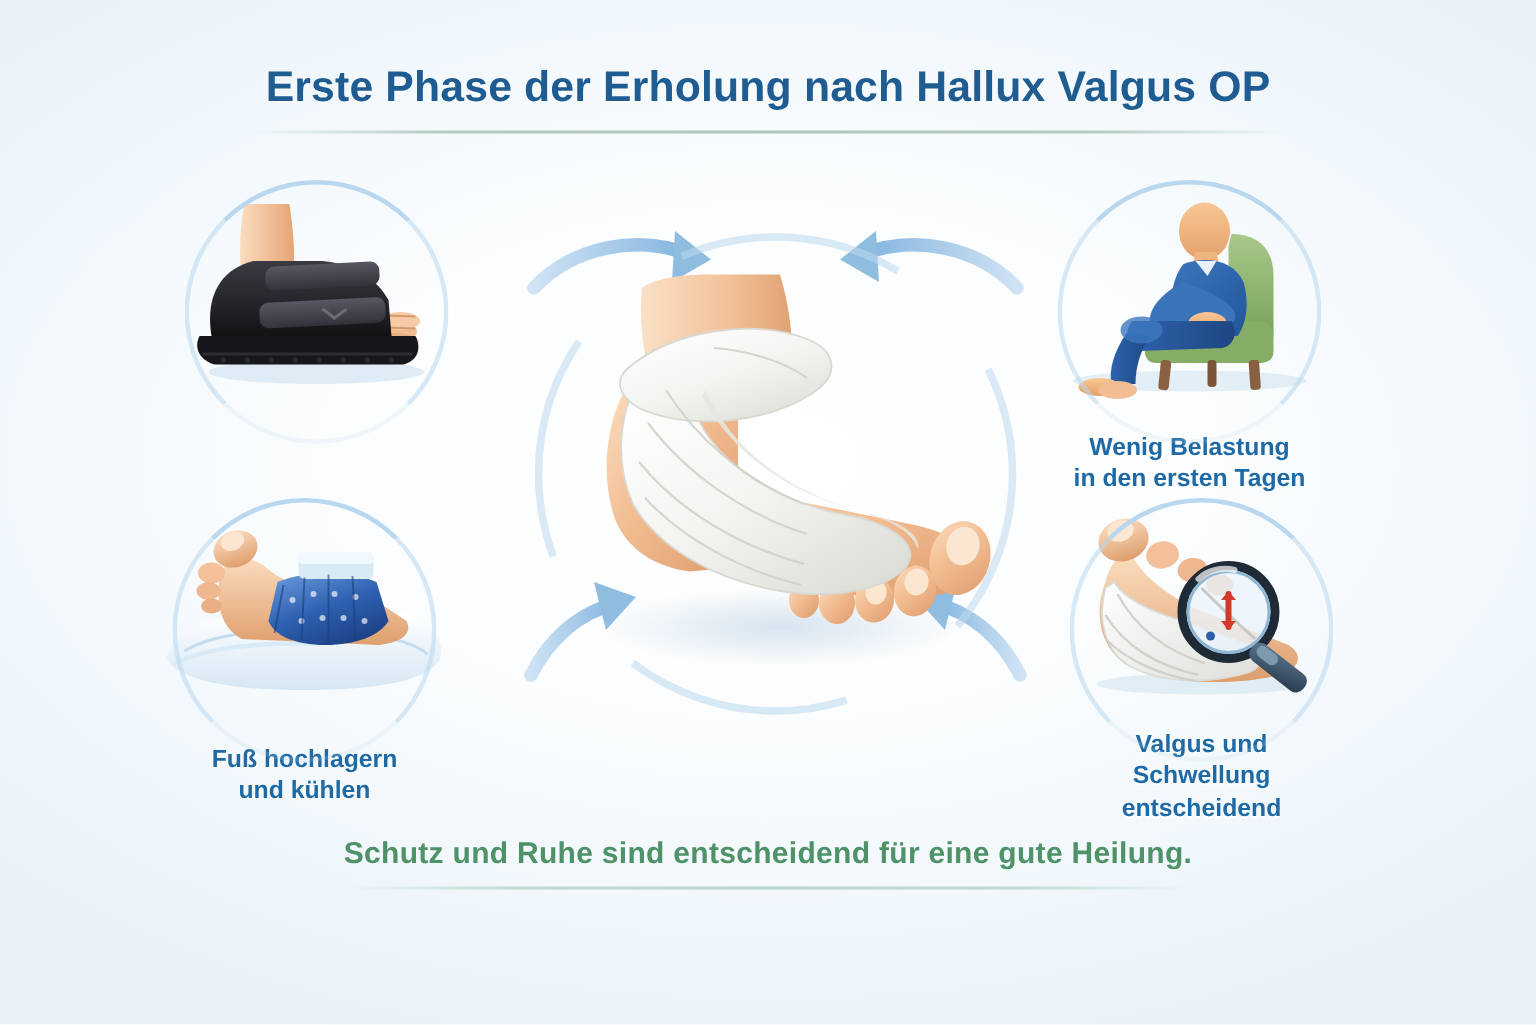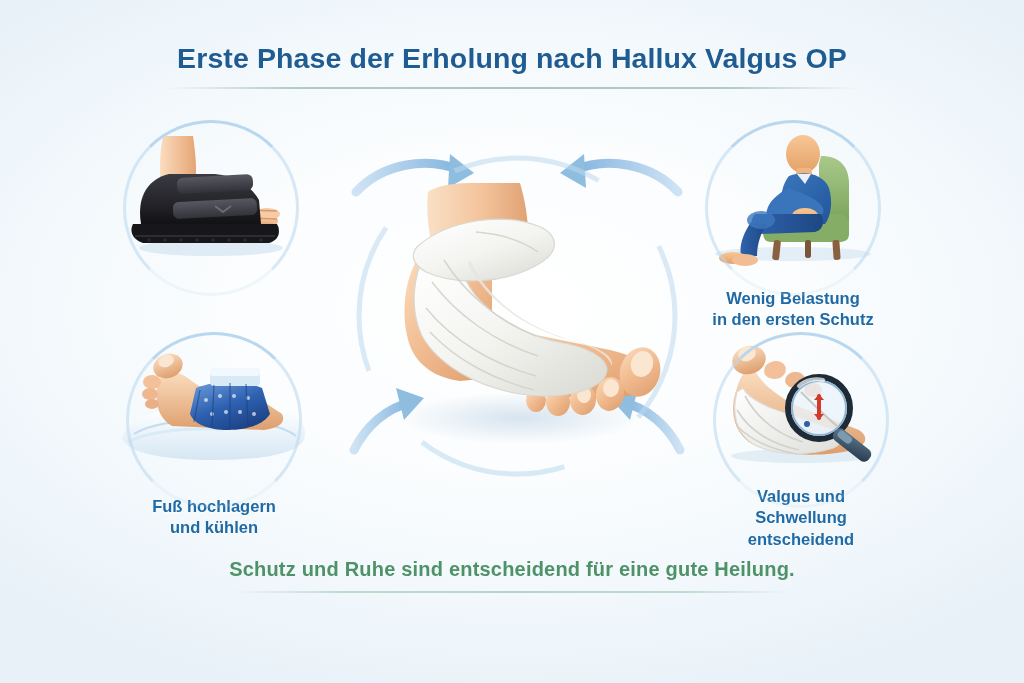--- a/index.html
+++ b/index.html
@@ -43,21 +43,21 @@
     border-bottom-color:rgba(185,215,238,.18);
     border-left-color:rgba(185,215,238,.55);
     border-right-color:rgba(185,215,238,.55);
   }
   .node-label {
     margin-top:8px; text-align:center; font-size:16.5px; font-weight:bold;
     color:#1f6aa5; line-height:1.3; text-shadow:0 1px 1px rgba(255,255,255,.85);
   }
   #node-shoe   { left:96px;  top:118px; }
   #node-rest   { left:678px; top:118px; }
-  #node-ice    { left:99px;  top:330px; }
+  #node-ice    { left:88px;  top:330px; }
   #node-check  { left:686px; top:330px; }
   #node-shoe  .node-label { margin-top:14px; }
   #node-rest  .node-label { margin-top:20px;text-align:center; }
   #node-ice   .node-label { margin-top:16px; }
   #node-check .node-label { margin-top:6px; }
   svg { display:block; overflow:visible; }
   .center-stage { position:absolute; left:352px; top:150px; width:330px; height:330px; }
 </style>
 </head>
 <body>
@@ -280,21 +280,21 @@
         <path d="M58,104 C50,116 46,128 48,138 L64,138 C64,126 68,114 74,106 Z" fill="url(#pantG)"></path>
 
         <ellipse cx="68" cy="102" rx="14" ry="9" fill="#3d78bf" opacity=".8"></ellipse>
 
         <ellipse cx="40" cy="140" rx="14" ry="6" fill="url(#skinP)"></ellipse>
         <ellipse cx="52" cy="142" rx="13" ry="6" fill="#f2bd92"></ellipse>
       </svg>
     </div>
     <div class="node-label">
       <span>Wenig Belastung</span><br>
-      <span>in den ersten Schutz</span>
+      <span>in den ersten Tagen</span>
     </div>
   </div>
 
   <div class="node" id="node-ice">
     <div class="node-art">
       <div class="ring"></div>
       <svg width="200" height="150" viewBox="0 0 200 150">
         <defs>
           <linearGradient id="pillowG" x1="0" y1="0" x2="0" y2="1">
             <stop offset="0%" stop-color="#ffffff"></stop>

